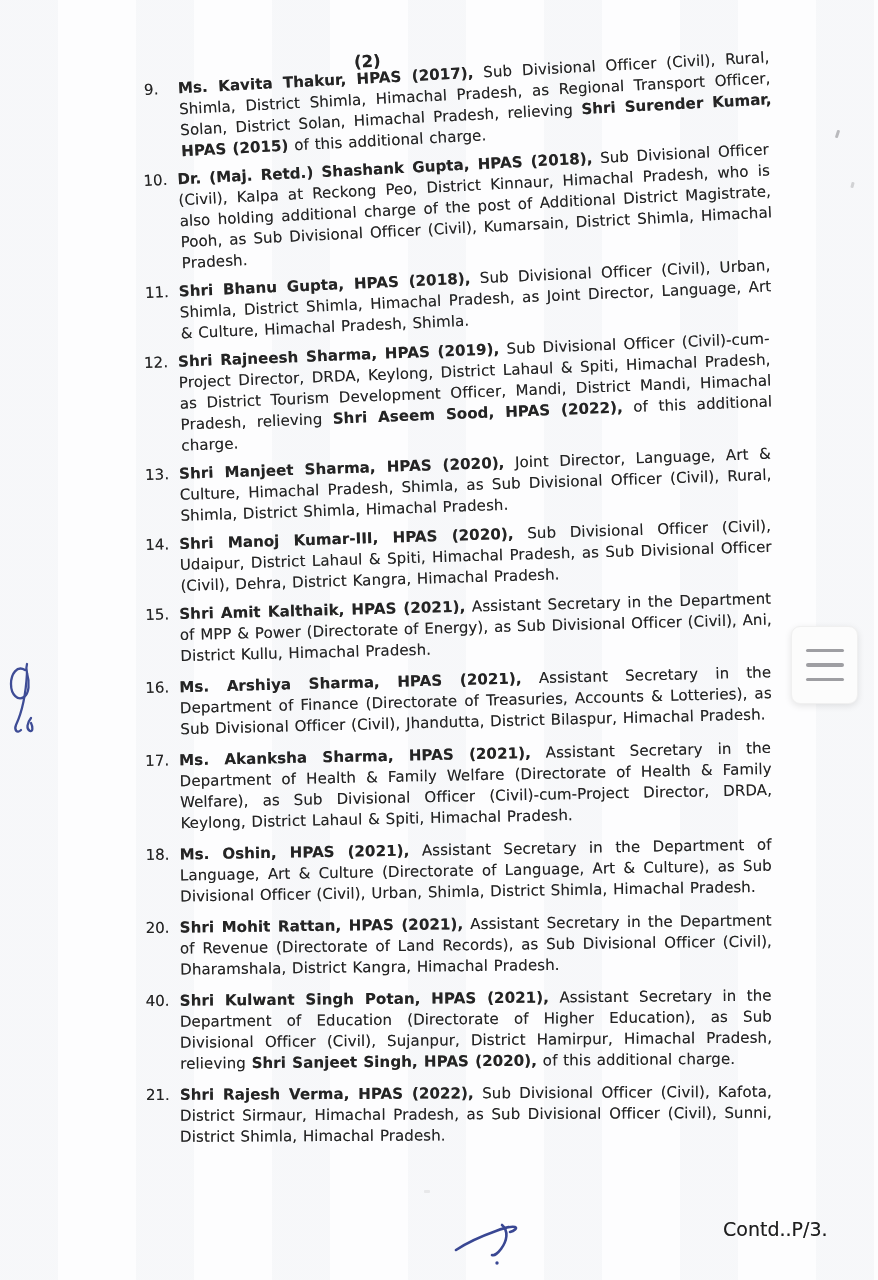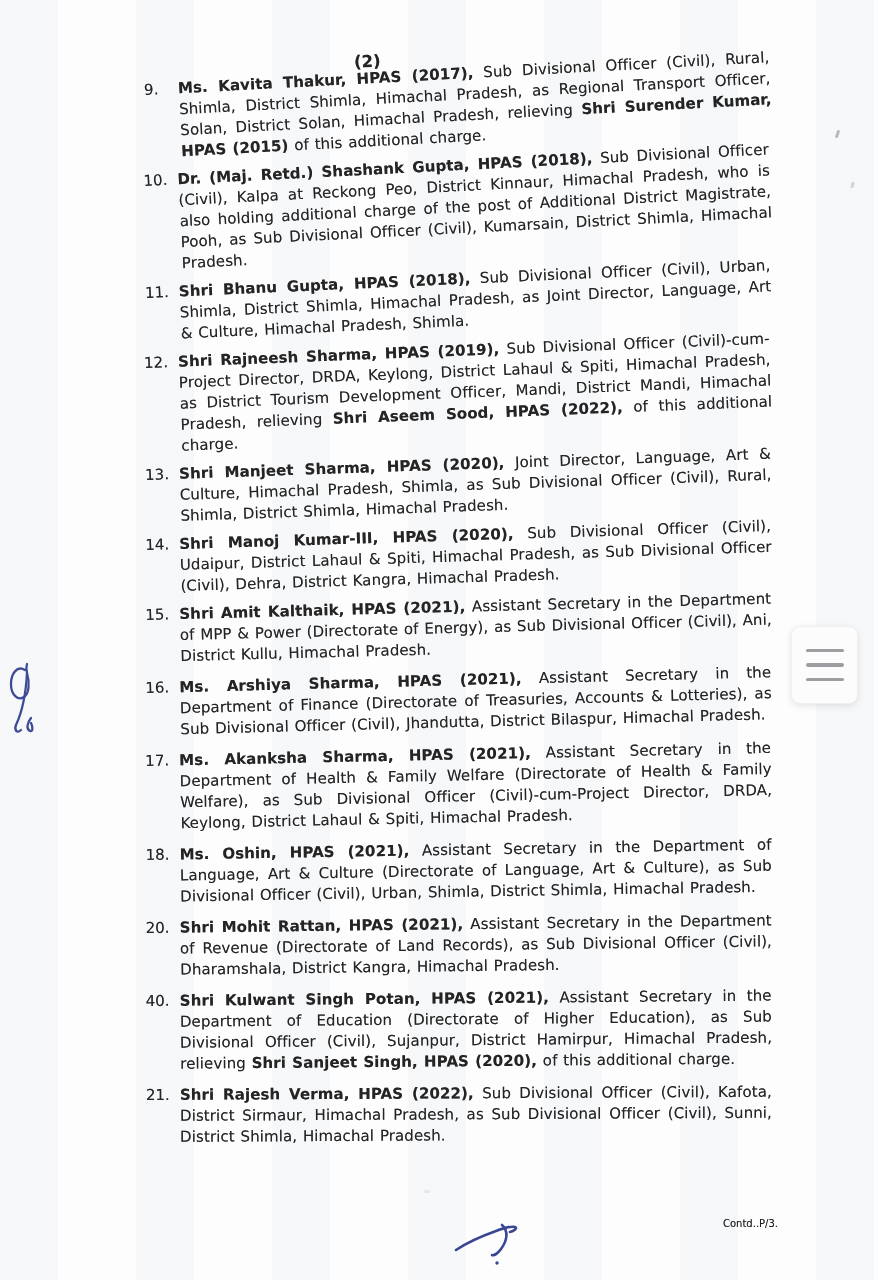--- a/index.html
+++ b/index.html
@@ -42,21 +42,21 @@
   .doc-item:nth-child(12) { transform:rotate(-0.5deg); }
   .doc-item:nth-child(13) { transform:rotate(-0.3deg); }
   .num  { flex:none; width:34px; font-size:15px; line-height:21px; }
   .body {
     flex:1; margin:0; font-size:15px; line-height:21px;
     text-align:justify; word-spacing:0.06em; letter-spacing:0.1px;
   }
   .b { font-weight:700; }
   .contd {
     position:absolute; left:723px; top:1218px;
-    font-size:10px; color:#1e1e1e;
+    font-size:19px; color:#1e1e1e;
     text-shadow:0 0 0.6px rgba(40,40,40,0.5);
   }
   .menu-fab {
     position:absolute; left:791px; top:626px; width:67px; height:78px;
     background:#fcfcfc; border:1px solid #f0f0f0; border-radius:9px;
     box-shadow:0 2px 7px rgba(0,0,0,0.10);
     display:flex; flex-direction:column; justify-content:center;
     align-items:center; gap:11px; cursor:pointer; box-sizing:border-box;
   }
   .menu-line { width:38px; height:3.5px; background:#9e9ea2; border-radius:2px; }

